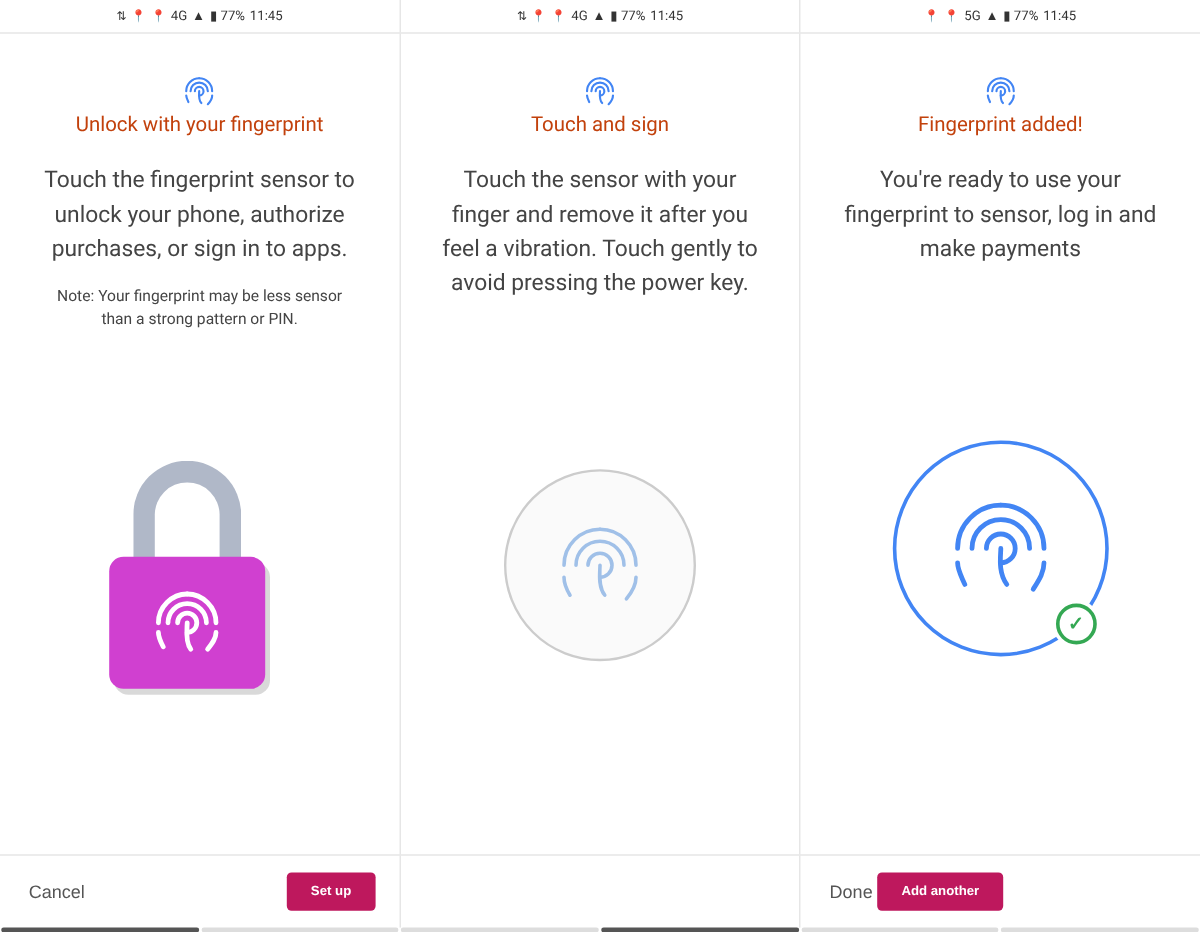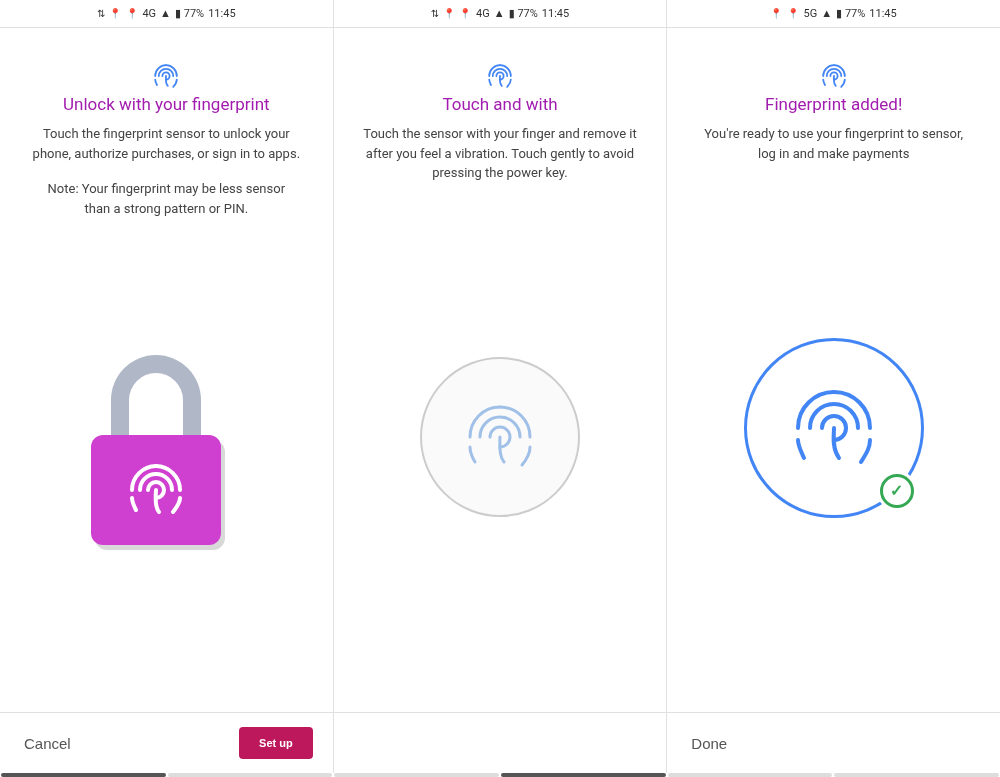--- a/index.html
+++ b/index.html
@@ -54,29 +54,29 @@
       padding: 30px 20px 20px;
       position: relative;
     }
     .panel:not(:last-child) {
       border-right: 1px solid #e0e0e0;
     }
 
     
     .panel-title {
       font-size: 17px;
-      color: #a21caf;
+      color: #c2410c;
       font-weight: 400;
       text-align: left;
-      margin-bottom: 10px;
+      margin-bottom: 22px;
     }
 
     
     .panel-desc {
-      font-size: 13px;
+      font-size: 19px;
       color: #444;
       text-align: center;
       line-height: 1.5;
       max-width: 280px;
     }
 
     .panel-note {
       font-size: 13px;
       color: #444;
       text-align: center;
@@ -328,21 +328,21 @@
   <div class="panel">
     <svg class="fp-top" viewBox="0 0 40 40" fill="none" xmlns="http://www.w3.org/2000/svg">
       <path d="M20 8C13.4 8 8 13.4 8 20" stroke="#4285F4" stroke-width="2" stroke-linecap="round"></path>
       <path d="M20 8C26.6 8 32 13.4 32 20" stroke="#4285F4" stroke-width="2" stroke-linecap="round"></path>
       <path d="M12 20C12 15.6 15.6 12 20 12C24.4 12 28 15.6 28 20" stroke="#4285F4" stroke-width="2" stroke-linecap="round"></path>
       <path d="M16 20C16 17.8 17.8 16 20 16C22.2 16 24 17.8 24 20C24 22.2 22.2 24 20 24" stroke="#4285F4" stroke-width="2" stroke-linecap="round"></path>
       <path d="M20 20C20 22 19 28 22 31" stroke="#4285F4" stroke-width="2" stroke-linecap="round"></path>
       <path d="M8 24C8 26 9 28 10 30" stroke="#4285F4" stroke-width="2" stroke-linecap="round"></path>
       <path d="M32 24C32 27 30 30 28 32" stroke="#4285F4" stroke-width="2" stroke-linecap="round"></path>
     </svg>
-    <div class="panel-title">Touch and with</div>
+    <div class="panel-title">Touch and sign</div>
     <div class="panel-desc">Touch the sensor with your finger and remove it after you feel a vibration. Touch gently to avoid pressing the power key.</div>
     <div class="illustration">
 
       <div class="touch-circle">
         <svg width="100" height="100" viewBox="0 0 100 100" fill="none">
           <path d="M50 20C33.4 20 20 33.4 20 50" stroke="#a0c0e8" stroke-width="3" stroke-linecap="round"></path>
           <path d="M50 20C66.6 20 80 33.4 80 50" stroke="#a0c0e8" stroke-width="3" stroke-linecap="round"></path>
           <path d="M30 50C30 38.9 38.9 30 50 30C61.1 30 70 38.9 70 50" stroke="#a0c0e8" stroke-width="3" stroke-linecap="round"></path>
           <path d="M40 50C40 44.5 44.5 40 50 40C55.5 40 60 44.5 60 50C60 55.5 55.5 60 50 60" stroke="#a0c0e8" stroke-width="3" stroke-linecap="round"></path>
           <path d="M50 50C50 55 48 68 54 75" stroke="#a0c0e8" stroke-width="3" stroke-linecap="round"></path>
@@ -391,20 +391,21 @@
   <div class="bottom-bar bottom-bar-left">
     <button class="btn-text">Cancel</button>
     <button class="btn-primary">Set up</button>
   </div>
 
   <div class="bottom-bar">
   </div>
 
   <div class="bottom-bar bottom-bar-right">
     <button class="btn-done">Done</button>
+    <button class="btn-primary">Add another</button>
   </div>
 </div>
 
 <div class="nav-bar">
   <div class="nav-segment active"></div>
   <div class="nav-segment"></div>
   <div class="nav-segment"></div>
   <div class="nav-segment active"></div>
   <div class="nav-segment"></div>
   <div class="nav-segment"></div>

